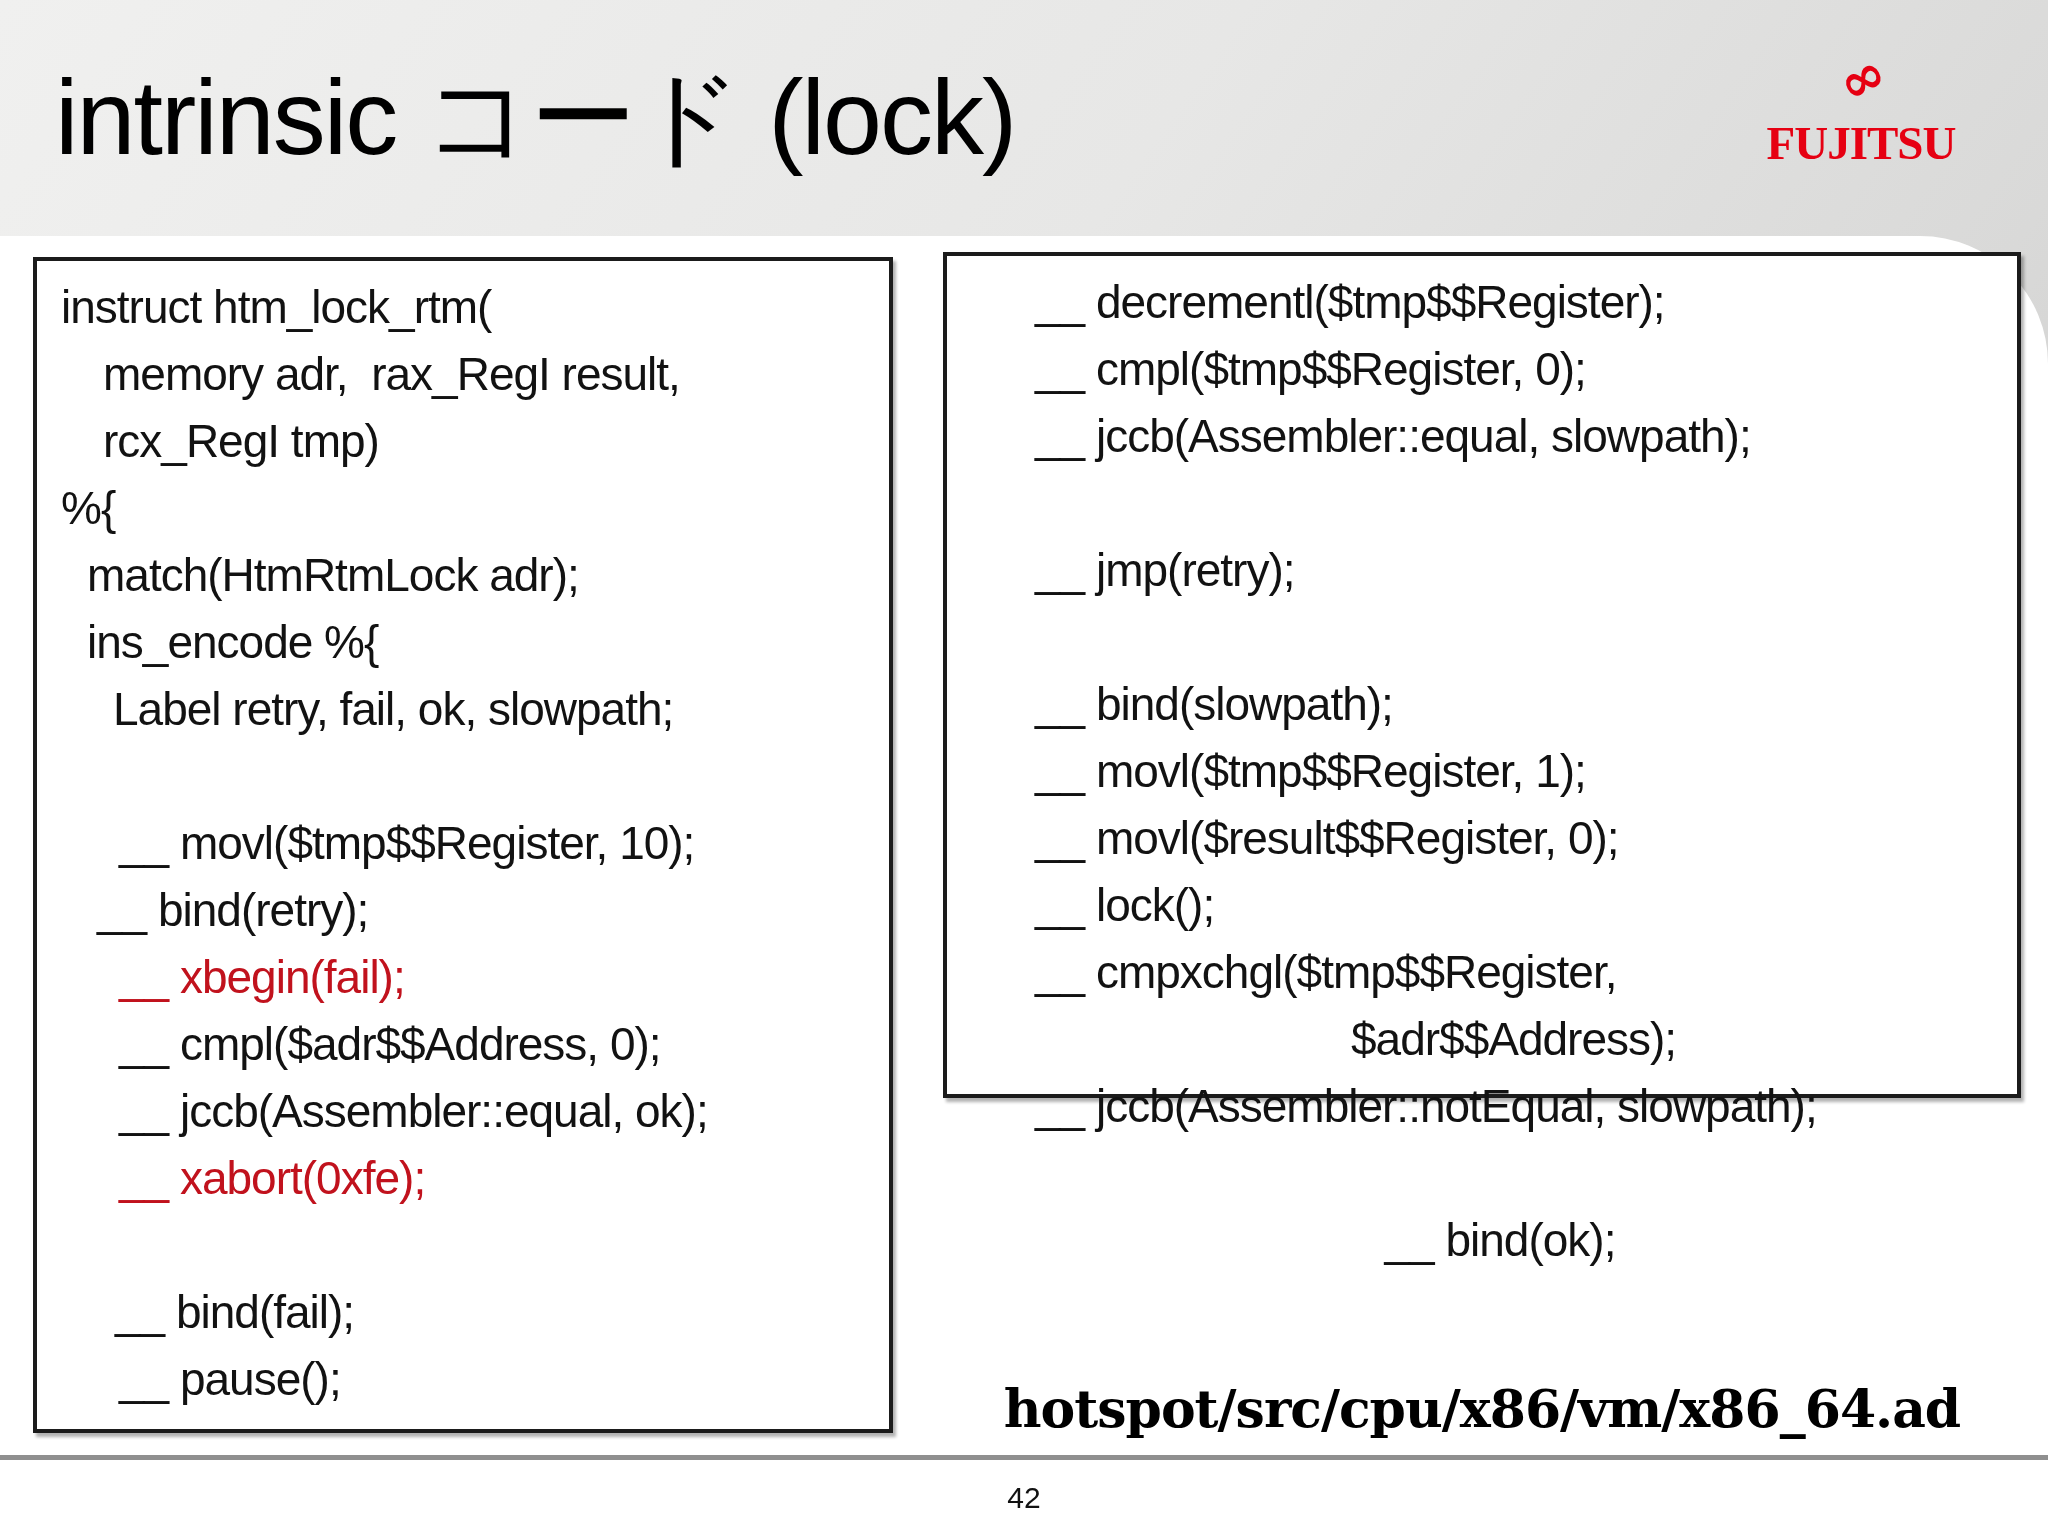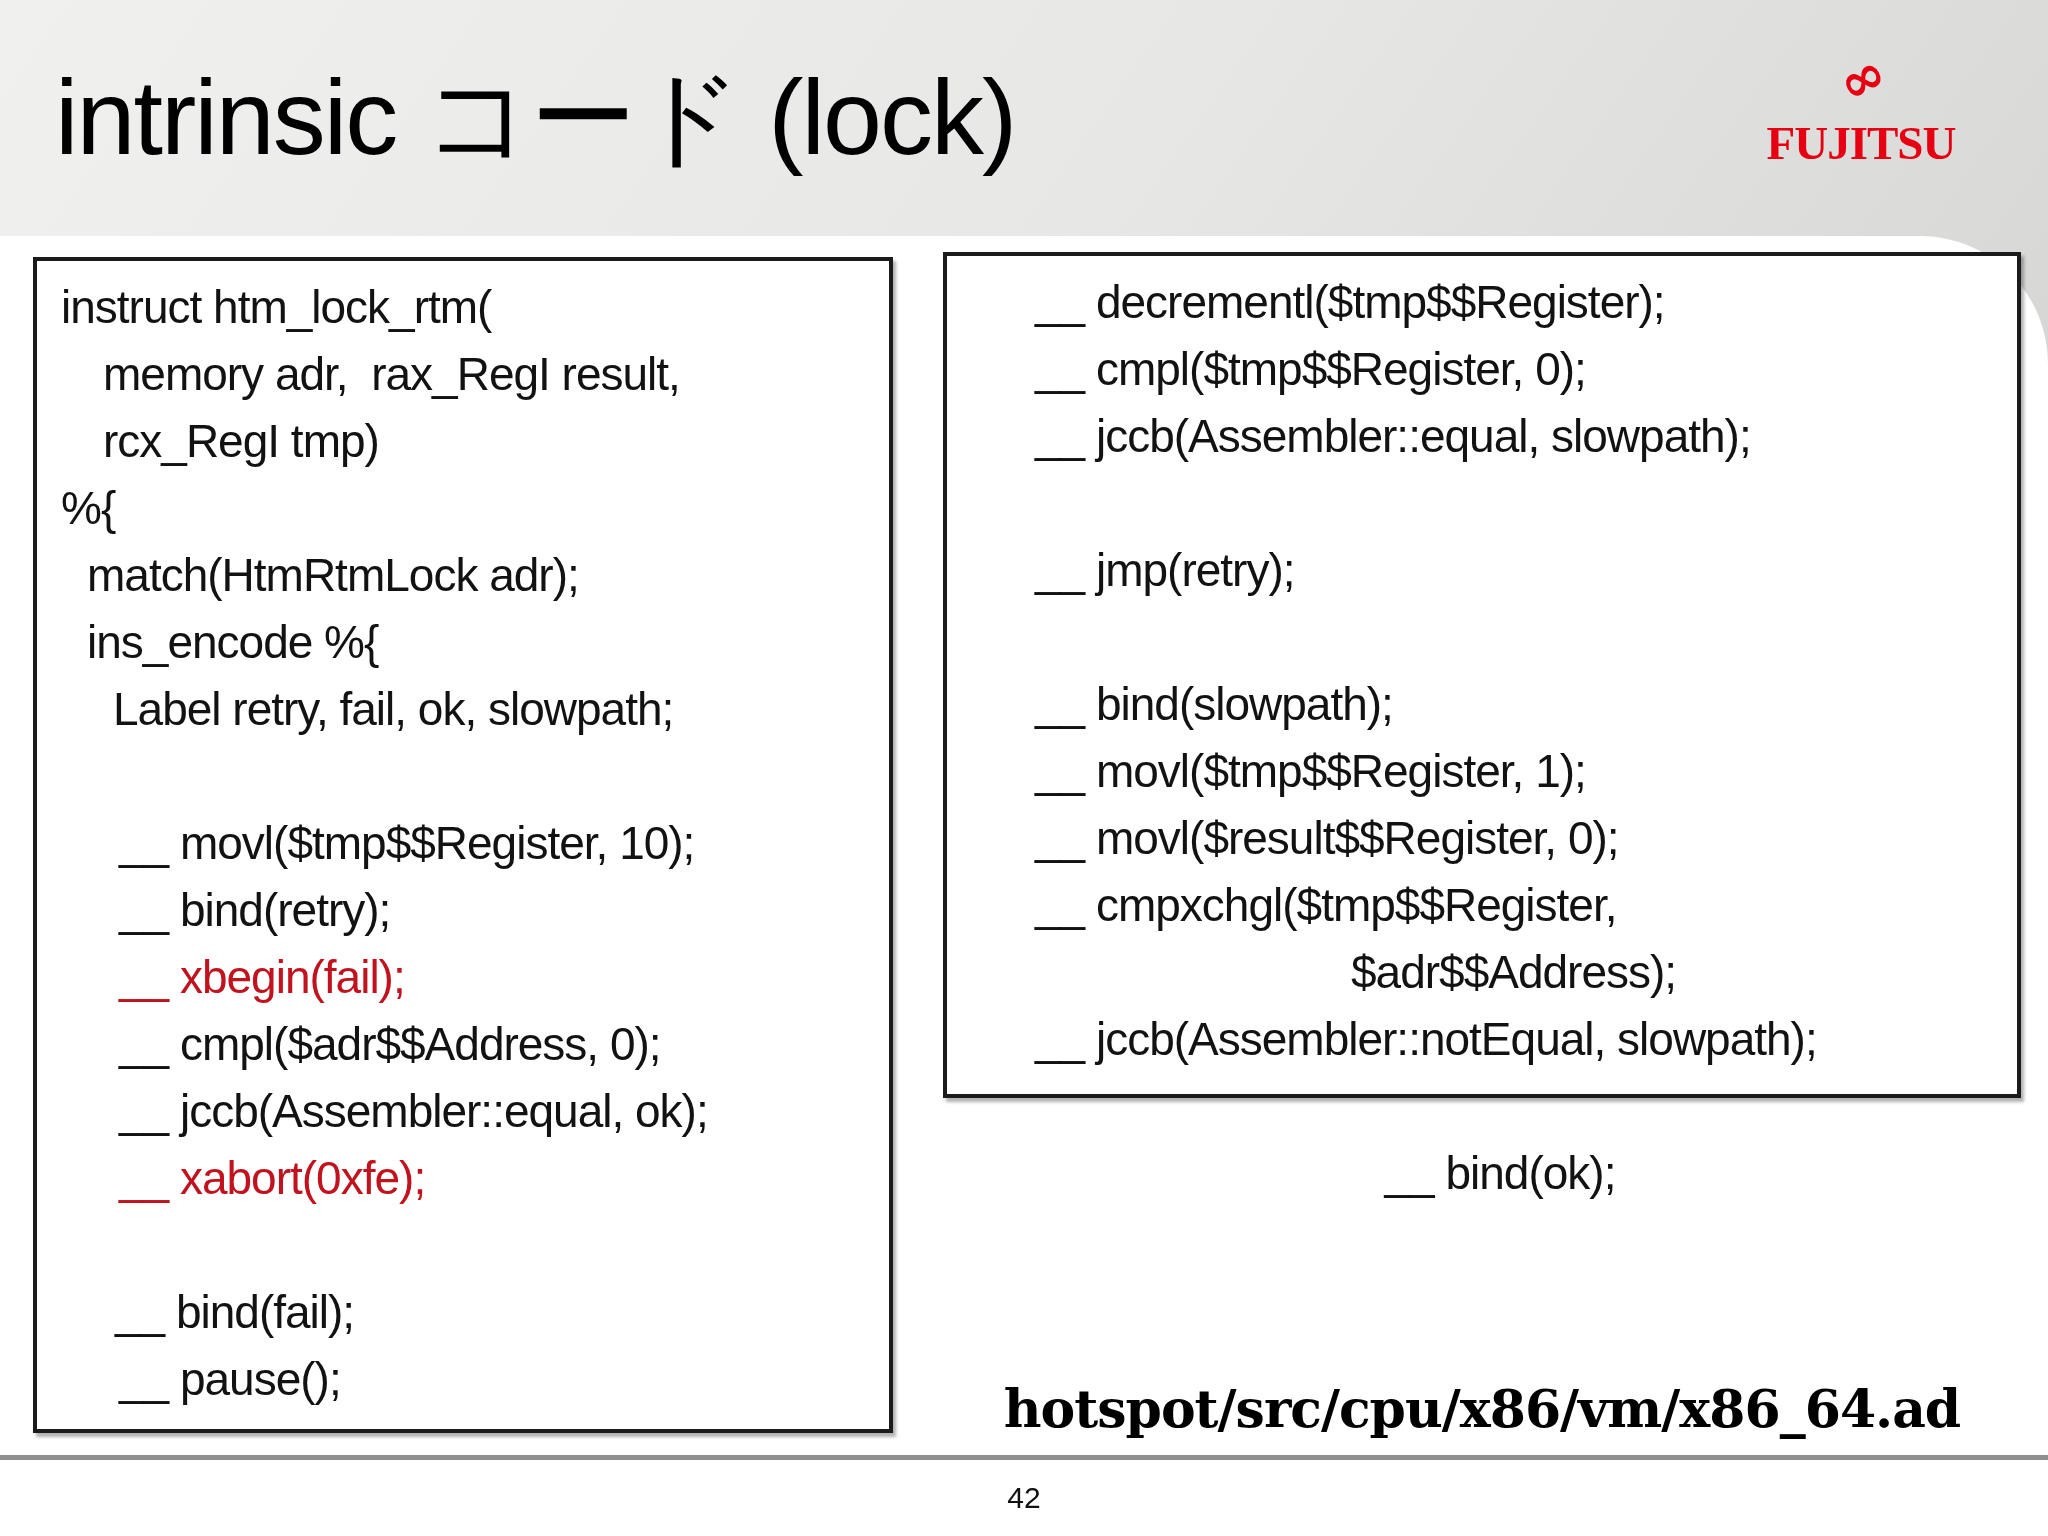--- a/index.html
+++ b/index.html
@@ -142,41 +142,42 @@
 
   <div class="code-line" style="padding-left: 24px;">instruct htm_lock_rtm(</div>
       <div class="code-line" style="padding-left: 66px;">memory adr,  rax_RegI result,</div>
       <div class="code-line" style="padding-left: 66px;">rcx_RegI tmp)</div>
       <div class="code-line" style="padding-left: 24px;">%{</div>
       <div class="code-line" style="padding-left: 50px;">match(HtmRtmLock adr);</div>
       <div class="code-line" style="padding-left: 50px;">ins_encode %{</div>
       <div class="code-line" style="padding-left: 76px;">Label retry, fail, ok, slowpath;</div>
       <div class="code-line blank" style="padding-left: 24px;"></div>
       <div class="code-line" style="padding-left: 82px;">__ movl($tmp$$Register, 10);</div>
-      <div class="code-line" style="padding-left: 82px;">__ bind(retry);</div>
+      <div class="code-line" style="padding-left: 60px;">__ bind(retry);</div>
       <div class="code-line red" style="padding-left: 82px;">__ xbegin(fail);</div>
       <div class="code-line" style="padding-left: 82px;">__ cmpl($adr$$Address, 0);</div>
       <div class="code-line" style="padding-left: 82px;">__ jccb(Assembler::equal, ok);</div>
       <div class="code-line red" style="padding-left: 82px;">__ xabort(0xfe);</div>
       <div class="code-line blank" style="padding-left: 24px;"></div>
       <div class="code-line" style="padding-left: 78px;">__ bind(fail);</div>
       <div class="code-line" style="padding-left: 82px;">__ pause();</div>
     </section>
 
   <section class="code-box right">
 
   <div class="code-line" style="padding-left: 88px;">__ decrementl($tmp$$Register);</div>
       <div class="code-line" style="padding-left: 88px;">__ cmpl($tmp$$Register, 0);</div>
       <div class="code-line" style="padding-left: 88px;">__ jccb(Assembler::equal, slowpath);</div>
       <div class="code-line blank" style="padding-left: 24px;"></div>
       <div class="code-line" style="padding-left: 88px;">__ jmp(retry);</div>
       <div class="code-line blank" style="padding-left: 24px;"></div>
       <div class="code-line" style="padding-left: 88px;">__ bind(slowpath);</div>
       <div class="code-line" style="padding-left: 88px;">__ movl($tmp$$Register, 1);</div>
       <div class="code-line" style="padding-left: 88px;">__ movl($result$$Register, 0);</div>
+      <div class="code-line" style="padding-left: 88px;">__ lock();</div>
       <div class="code-line" style="padding-left: 88px;">__ cmpxchgl($tmp$$Register,</div>
       <div class="code-line" style="padding-left: 404px;">$adr$$Address);</div>
       <div class="code-line" style="padding-left: 88px;">__ jccb(Assembler::notEqual, slowpath);</div>
       <div class="code-line blank" style="padding-left: 24px;"></div>
       <div class="code-line" style="padding-left: 36px; text-align: center;">__ bind(ok);</div>
     </section>
 
   <div class="filepath">hotspot/src/cpu/x86/vm/x86_64.ad</div>
 
   <div class="divider"></div>

